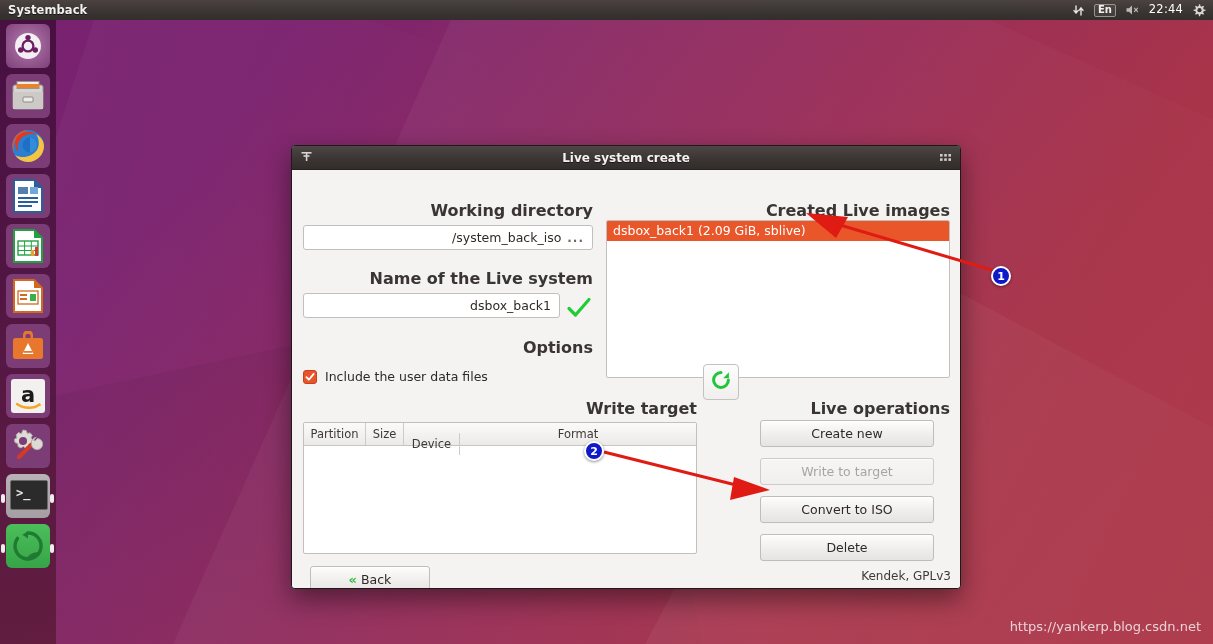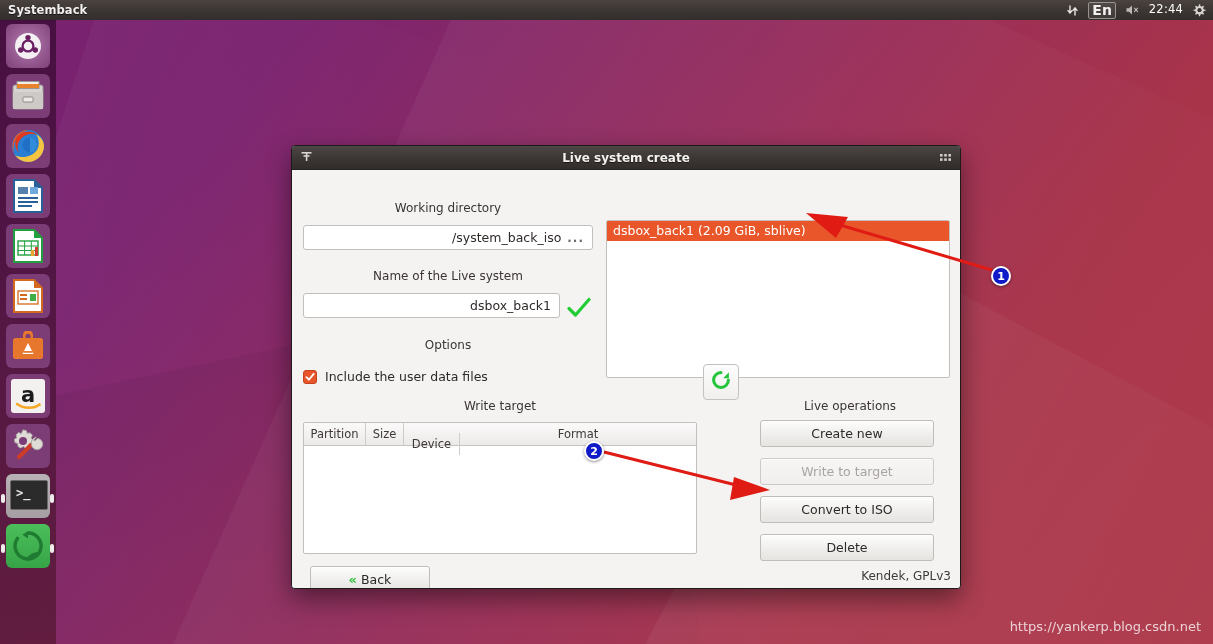--- a/index.html
+++ b/index.html
@@ -44,21 +44,21 @@
     color:#f2f1f0;display:flex;align-items:center;z-index:40;
   }
   #toppanel .apptitle{
     font-size:11.5px;font-weight:bold;margin-left:8px;letter-spacing:.1px;
     text-shadow:0 1px 0 rgba(0,0,0,.6);
   }
   #tray{margin-left:auto;display:flex;align-items:center;gap:9px;padding-right:7px;}
   .tray-item{display:flex;align-items:center;font-size:11px;color:#e8e6e4;line-height:1;}
   .kb-badge{
     border:1px solid #9a9490;border-radius:2px;padding:0px 3px 1px 3px;
-    font-size:14px;font-weight:bold;color:#f2f1f0;background:rgba(255,255,255,.06);
+    font-size:10px;font-weight:bold;color:#f2f1f0;background:rgba(255,255,255,.06);
   }
   .tray-clock{font-size:11.5px;color:#ffffff;letter-spacing:.2px;}
 
   
   #launcher{
     position:absolute;left:0;top:20px;width:56px;height:624px;
     background:linear-gradient(180deg,rgba(60,12,55,.82) 0%,rgba(72,18,58,.82) 40%,rgba(90,26,54,.82) 100%);
     z-index:35;
   }
   .li{
@@ -89,21 +89,21 @@
   .tb-glyph{position:relative;z-index:2;color:#dcd8d6;}
   .tb-left{margin-left:8px;}
   .tb-right{margin-left:auto;margin-right:8px;}
 
   #winbody{
     position:relative;width:100%;height:419px;background:#f4f3f2;
     box-sizing:border-box;
   }
 
   .sec-label{
-    position:absolute;font-size:12px;font-weight:normal;color:#3a3533;text-align:center;
+    position:absolute;font-size:16px;font-weight:bold;color:#3a3533;text-align:right;
   }
 
   
   .tfield{
     position:absolute;box-sizing:border-box;background:#ffffff;
     border:1px solid #c3bfbc;border-radius:3px;
     font-size:12.5px;color:#2e2a28;
     display:flex;align-items:center;padding:0 8px;
   }
   .tfield .val{flex:1;white-space:nowrap;overflow:hidden;text-align:right;}
@@ -379,20 +379,21 @@
   </div>
 
   <div id="winbody">
 
     <div class="sec-label" style="left:11px;top:31px;width:290px;">Working directory</div>
     <div class="tfield" style="left:11px;top:55px;width:290px;height:25px;">
       <span class="val">/system_back_iso</span>
       <span class="dots">...</span>
     </div>
 
+    <div class="sec-label" style="left:314px;top:31px;width:344px;">Created Live images</div>
     <div id="imglist">
       <div class="row-sel">dsbox_back1 (2.09 GiB, sblive)</div>
     </div>
 
     <div class="sec-label" style="left:11px;top:99px;width:290px;">Name of the Live system</div>
     <div class="tfield" style="left:11px;top:123px;width:257px;height:25px;">
       <span class="val">dsbox_back1</span>
     </div>
     <span id="namecheck">
       <svg width="26" height="24" viewBox="0 0 26 24">

